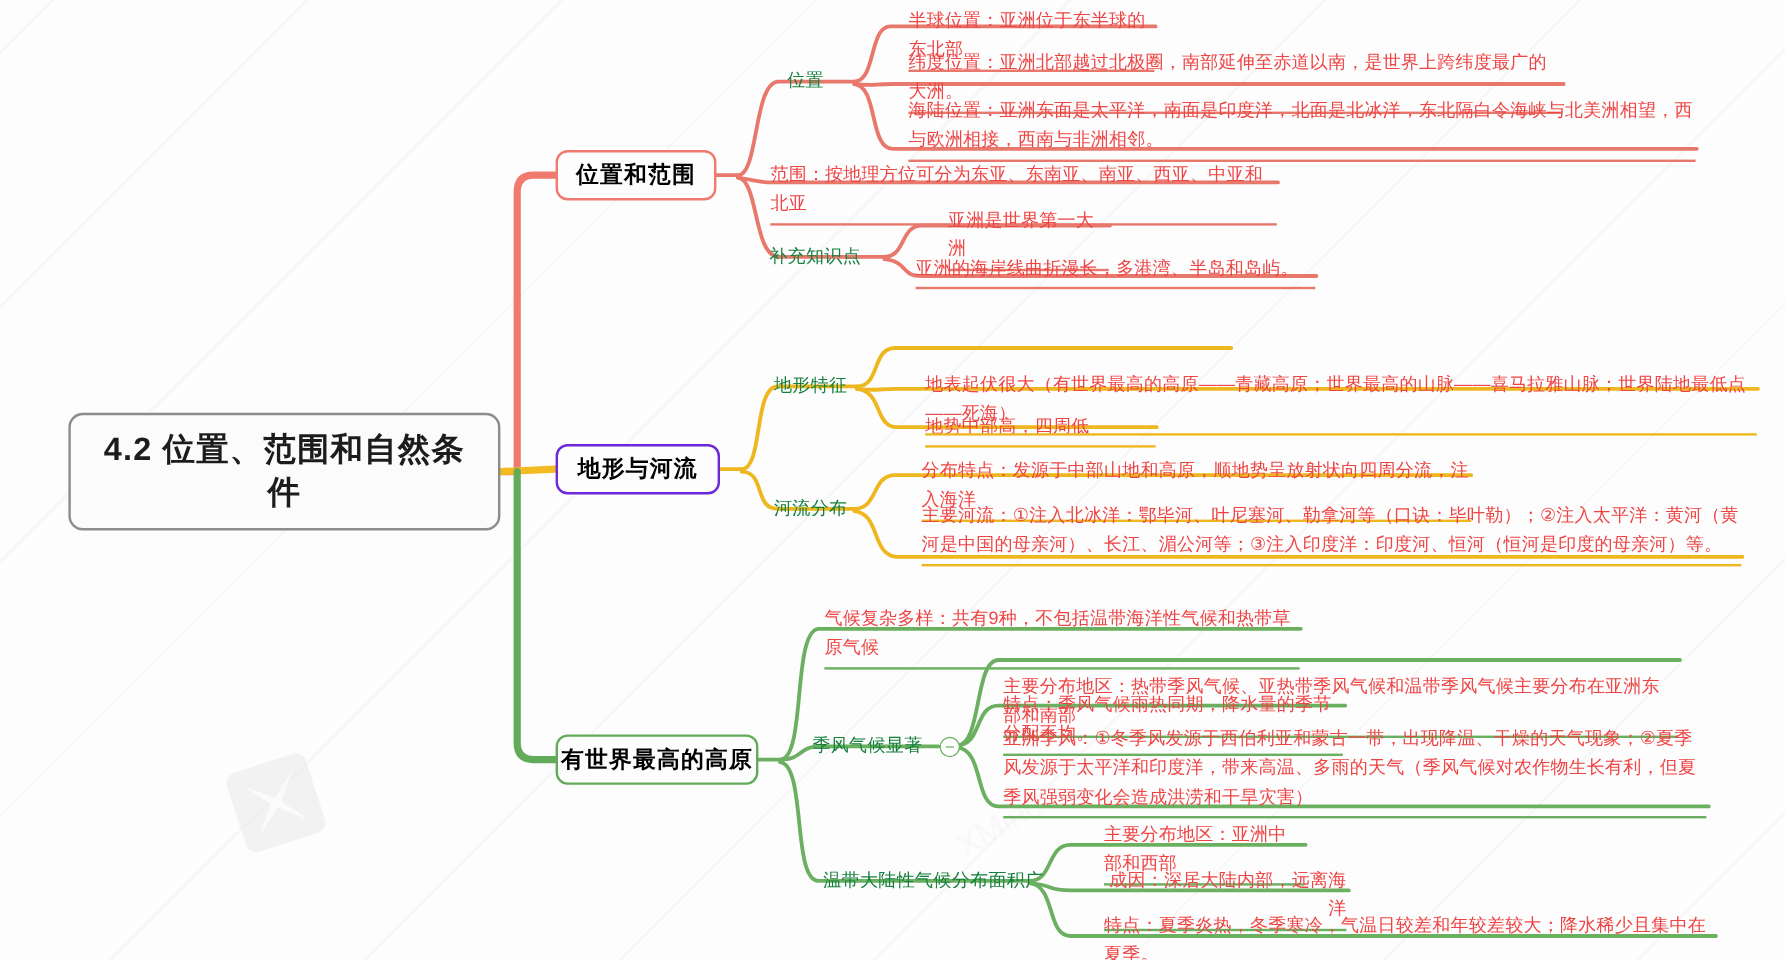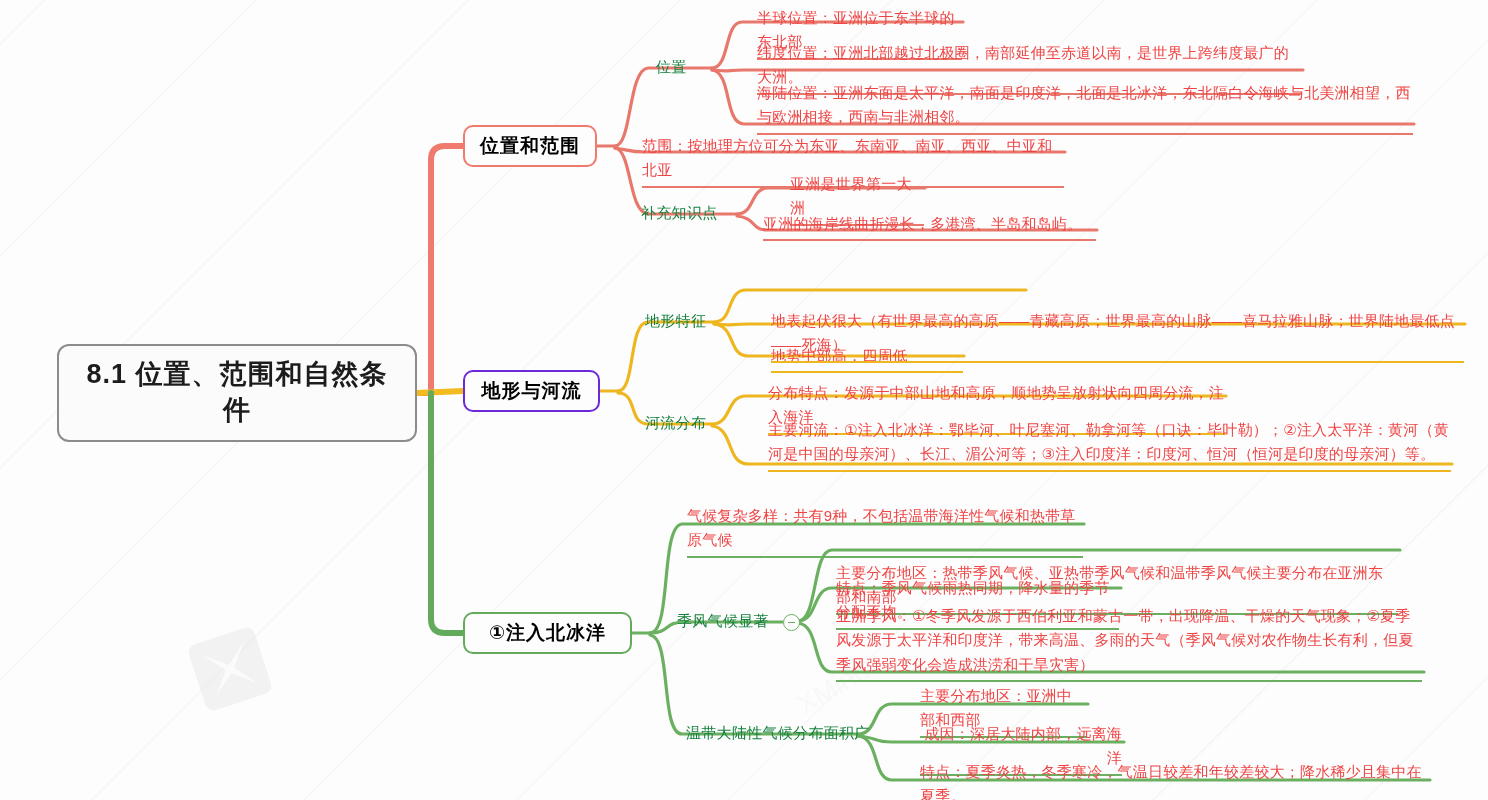--- a/index.html
+++ b/index.html
@@ -206,21 +206,21 @@
       <path d="M798 621 C 818 621, 812 588, 832 588 L1121 588" stroke="#6bb061" stroke-width="3.2"></path>
       <path d="M798 623 C 820 625, 812 672, 832 672 L1424 672" stroke="#6bb061" stroke-width="3.2"></path>
 
       <path d="M858 734 C 878 734, 872 704, 892 704 L1088 704" stroke="#6bb061" stroke-width="3.2"></path>
       <path d="M858 736 C 880 738, 872 742, 892 742 L1124 742" stroke="#6bb061" stroke-width="3.2"></path>
       <path d="M858 736 C 880 738, 872 780, 892 780 L1430 780" stroke="#6bb061" stroke-width="3.2"></path>
     </g>
   </svg>
 
   <div class="root-node">
-    <span>8.1 位置、范围和自然条件</span>
+    <span>4.2 位置、范围和自然条件</span>
   </div>
 
   <div class="branch-node branch-red" style="left:463px; top:125px; width:134px; height:42px;">
     <span>位置和范围</span>
   </div>
 
   <div class="mid-label" style="left:656px; top:58px;">
     <span>位置</span>
   </div>
 
@@ -275,21 +275,21 @@
 
   <div class="leaf yellow" style="left:768px; top:381px; width:458px;">
     <span>分布特点：发源于中部山地和高原，顺地势呈放射状向四周分流，注入海洋</span>
   </div>
 
   <div class="leaf yellow" style="left:768px; top:418px; width:683px;">
     <span>主要河流：①注入北冰洋：鄂毕河、叶尼塞河、勒拿河等（口诀：毕叶勒）；②注入太平洋：黄河（黄河是中国的母亲河）、长江、湄公河等；③注入印度洋：印度河、恒河（恒河是印度的母亲河）等。</span>
   </div>
 
   <div class="branch-node branch-green" style="left:463px; top:612px; width:169px; height:42px;">
-    <span>①注入北冰洋</span>
+    <span>有世界最高的高原</span>
   </div>
 
   <div class="leaf green" style="left:687px; top:504px; width:396px;">
     <span>气候复杂多样：共有9种，不包括温带海洋性气候和热带草原气候</span>
   </div>
 
   <div class="mid-label" style="left:677px; top:612px;">
     <span>季风气候显著</span>
   </div>
 

